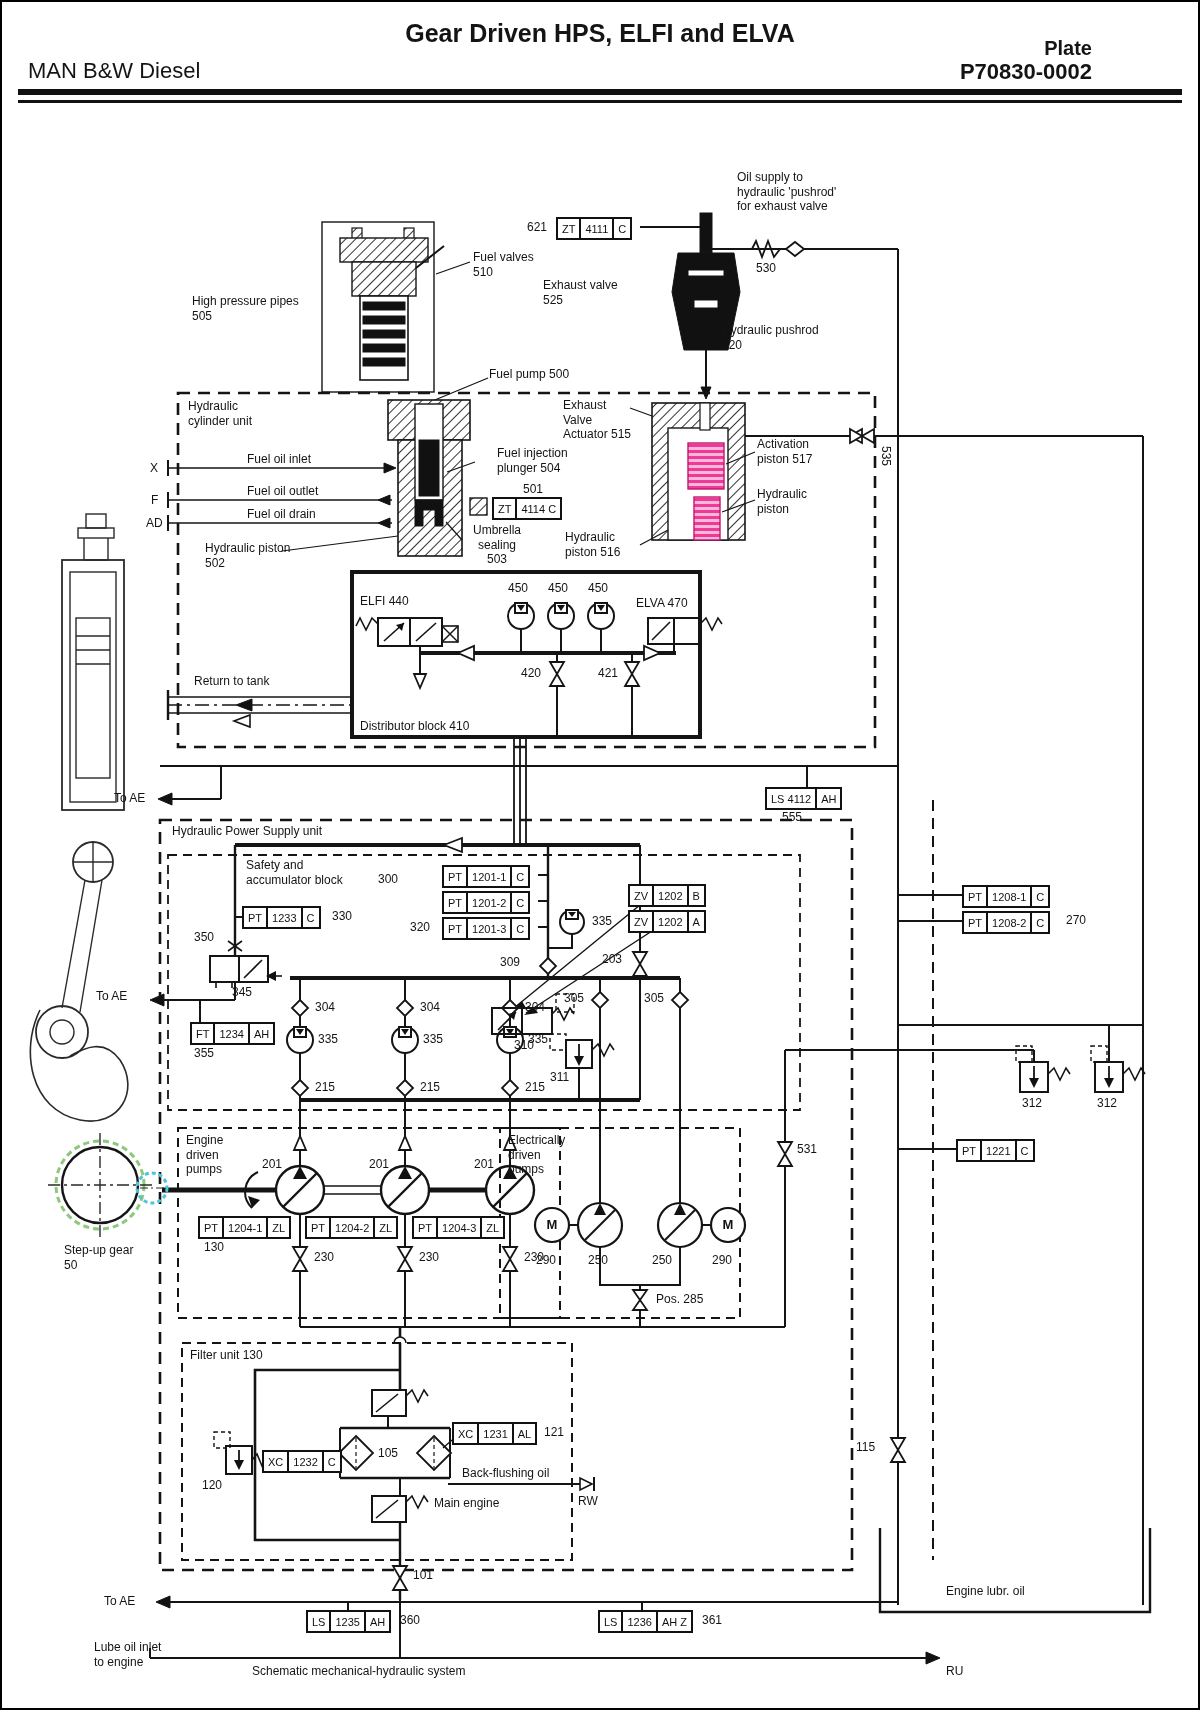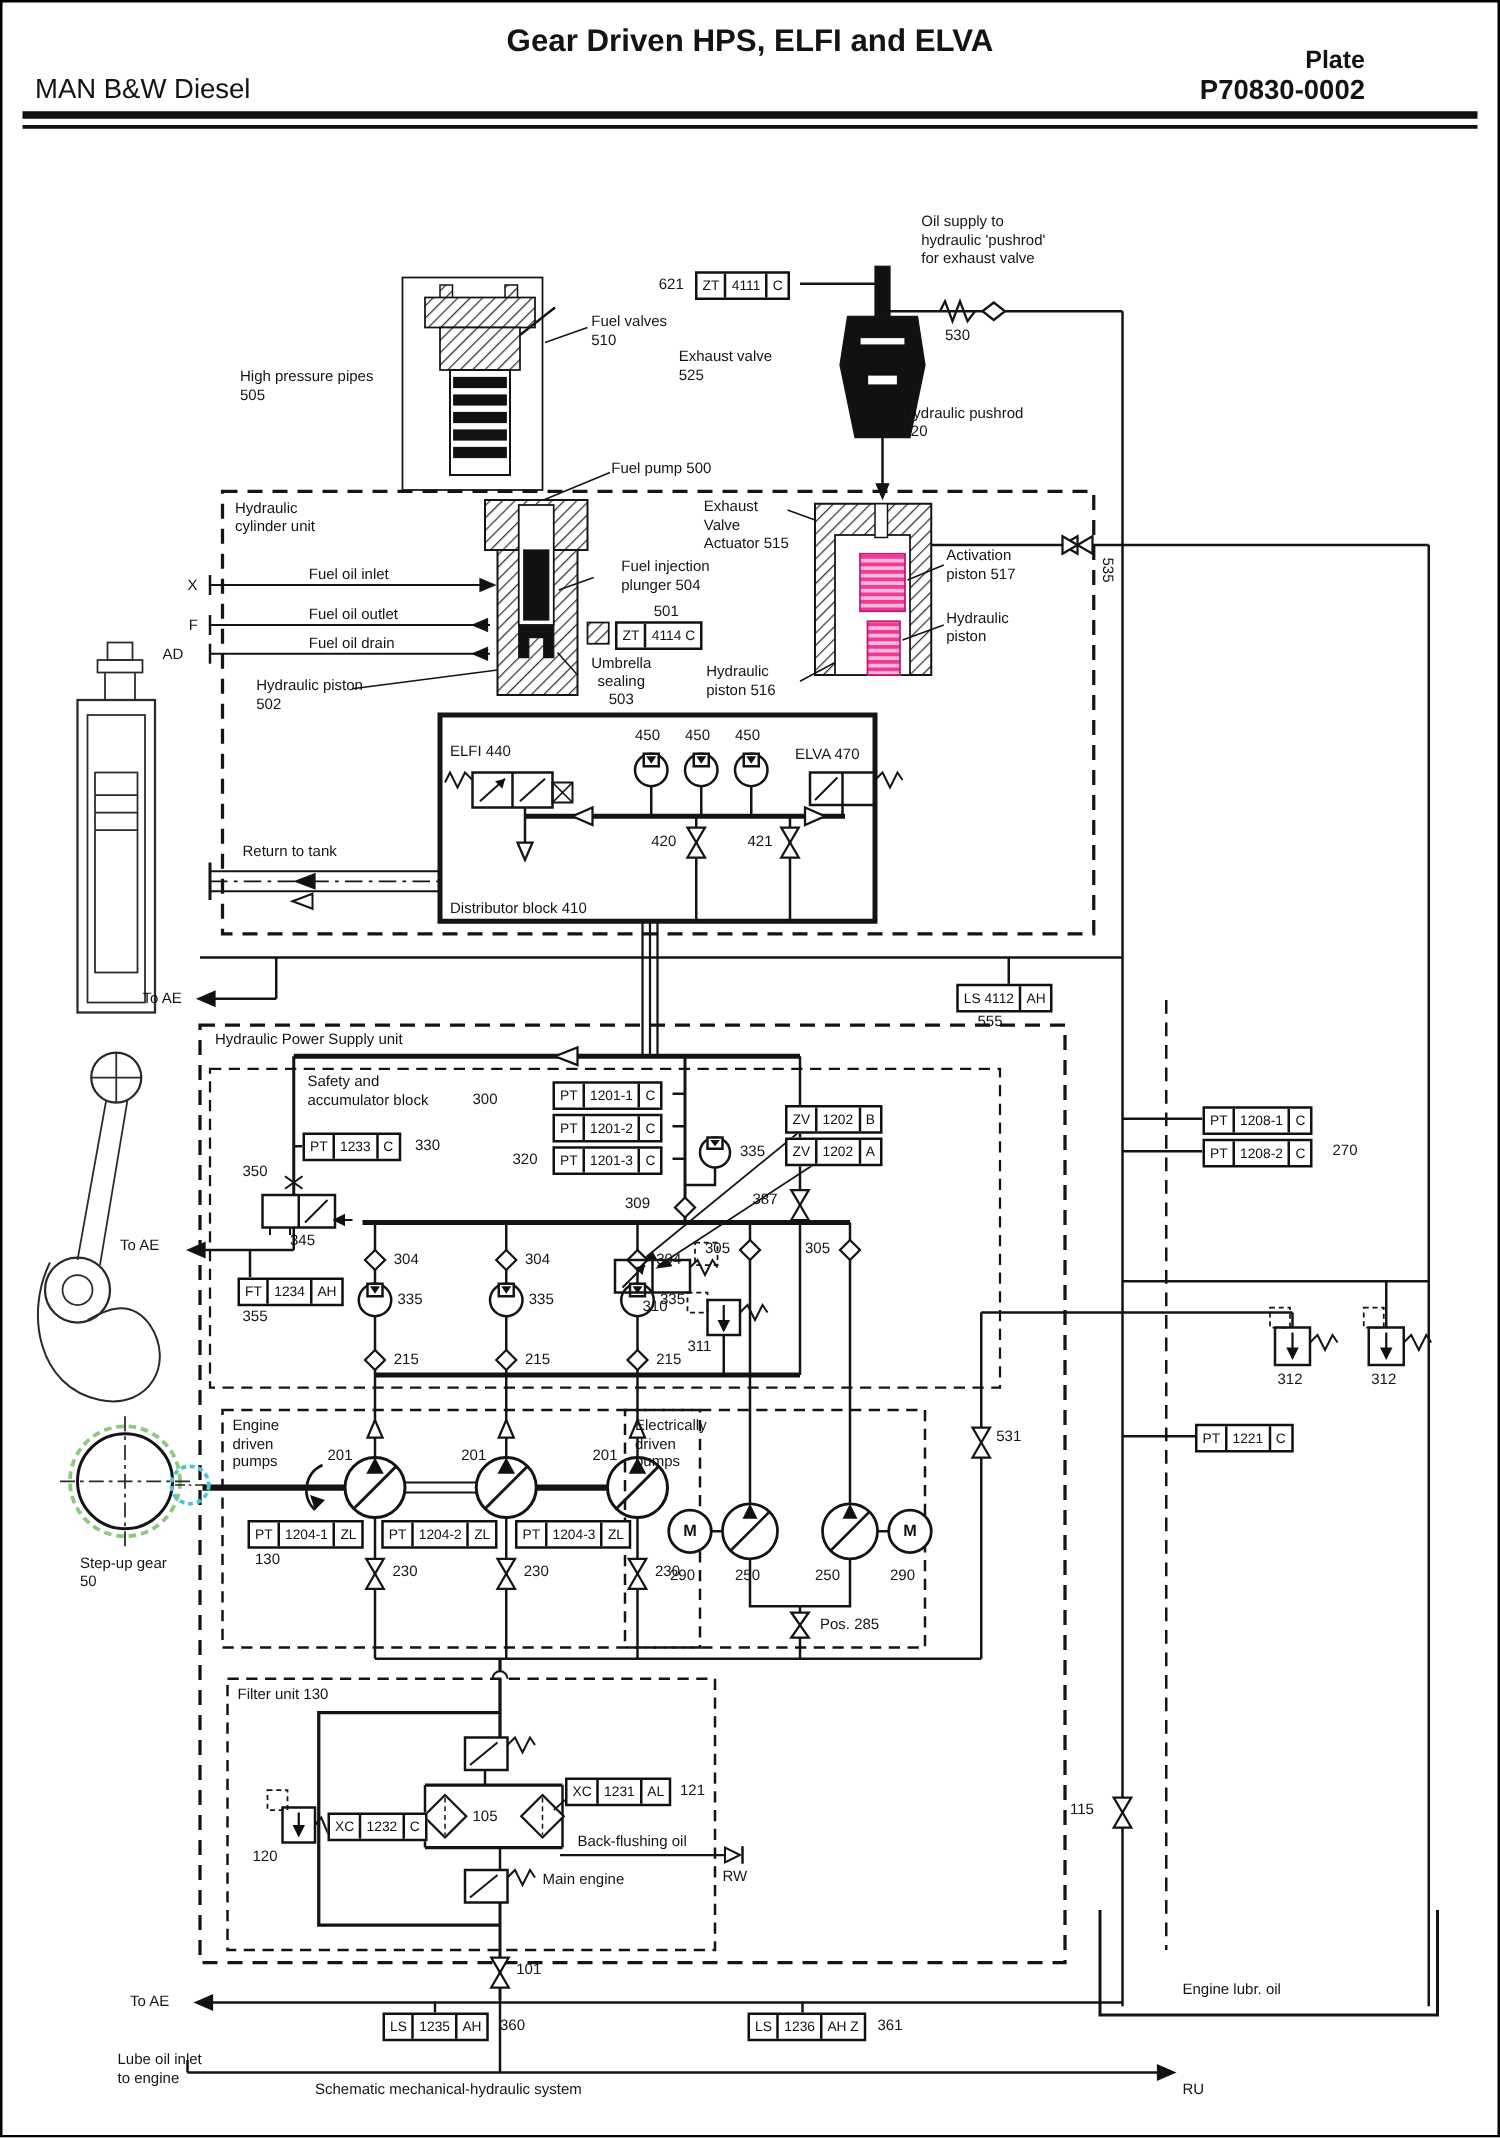--- a/index.html
+++ b/index.html
@@ -479,21 +479,21 @@
 520</div>
 <div class="lbl" style="left:489px;top:367px">Fuel pump 500</div>
 
 <div class="lbl" style="left:188px;top:399px">Hydraulic
 cylinder unit</div>
 <div class="lbl" style="left:563px;top:398px">Exhaust
 Valve
 Actuator 515</div>
 <div class="lbl" style="left:150px;top:461px">X</div>
 <div class="lbl" style="left:151px;top:493px">F</div>
-<div class="lbl" style="left:130px;top:516px">AD</div>
+<div class="lbl" style="left:146px;top:516px">AD</div>
 <div class="lbl" style="left:247px;top:452px">Fuel oil inlet</div>
 <div class="lbl" style="left:247px;top:484px">Fuel oil outlet</div>
 <div class="lbl" style="left:247px;top:507px">Fuel oil drain</div>
 <div class="lbl" style="left:497px;top:446px">Fuel injection
 plunger 504</div>
 <div class="lbl" style="left:523px;top:482px">501</div>
 <div class="tag" style="left:492px;top:497px">
       <span>ZT</span>
       <span>4114 C</span>
     </div>
@@ -570,21 +570,21 @@
     </div>
 <div class="tag" style="left:962px;top:911px">
       <span>PT</span>
       <span>1208-2</span>
       <span>C</span>
     </div>
 <div class="lbl" style="left:1066px;top:913px">270</div>
 <div class="lbl" style="left:194px;top:930px">350</div>
 <div class="lbl" style="left:232px;top:985px">345</div>
 <div class="lbl" style="left:500px;top:955px">309</div>
-<div class="lbl" style="left:602px;top:952px">387</div>
+<div class="lbl" style="left:602px;top:952px">203</div>
 <div class="lbl" style="left:96px;top:989px">To AE</div>
 <div class="tag" style="left:190px;top:1022px">
       <span>FT</span>
       <span>1234</span>
       <span>AH</span>
     </div>
 <div class="lbl" style="left:194px;top:1046px">355</div>
 <div class="lbl" style="left:315px;top:1000px">304</div>
 <div class="lbl" style="left:420px;top:1000px">304</div>
 <div class="lbl" style="left:525px;top:1000px">304</div>

